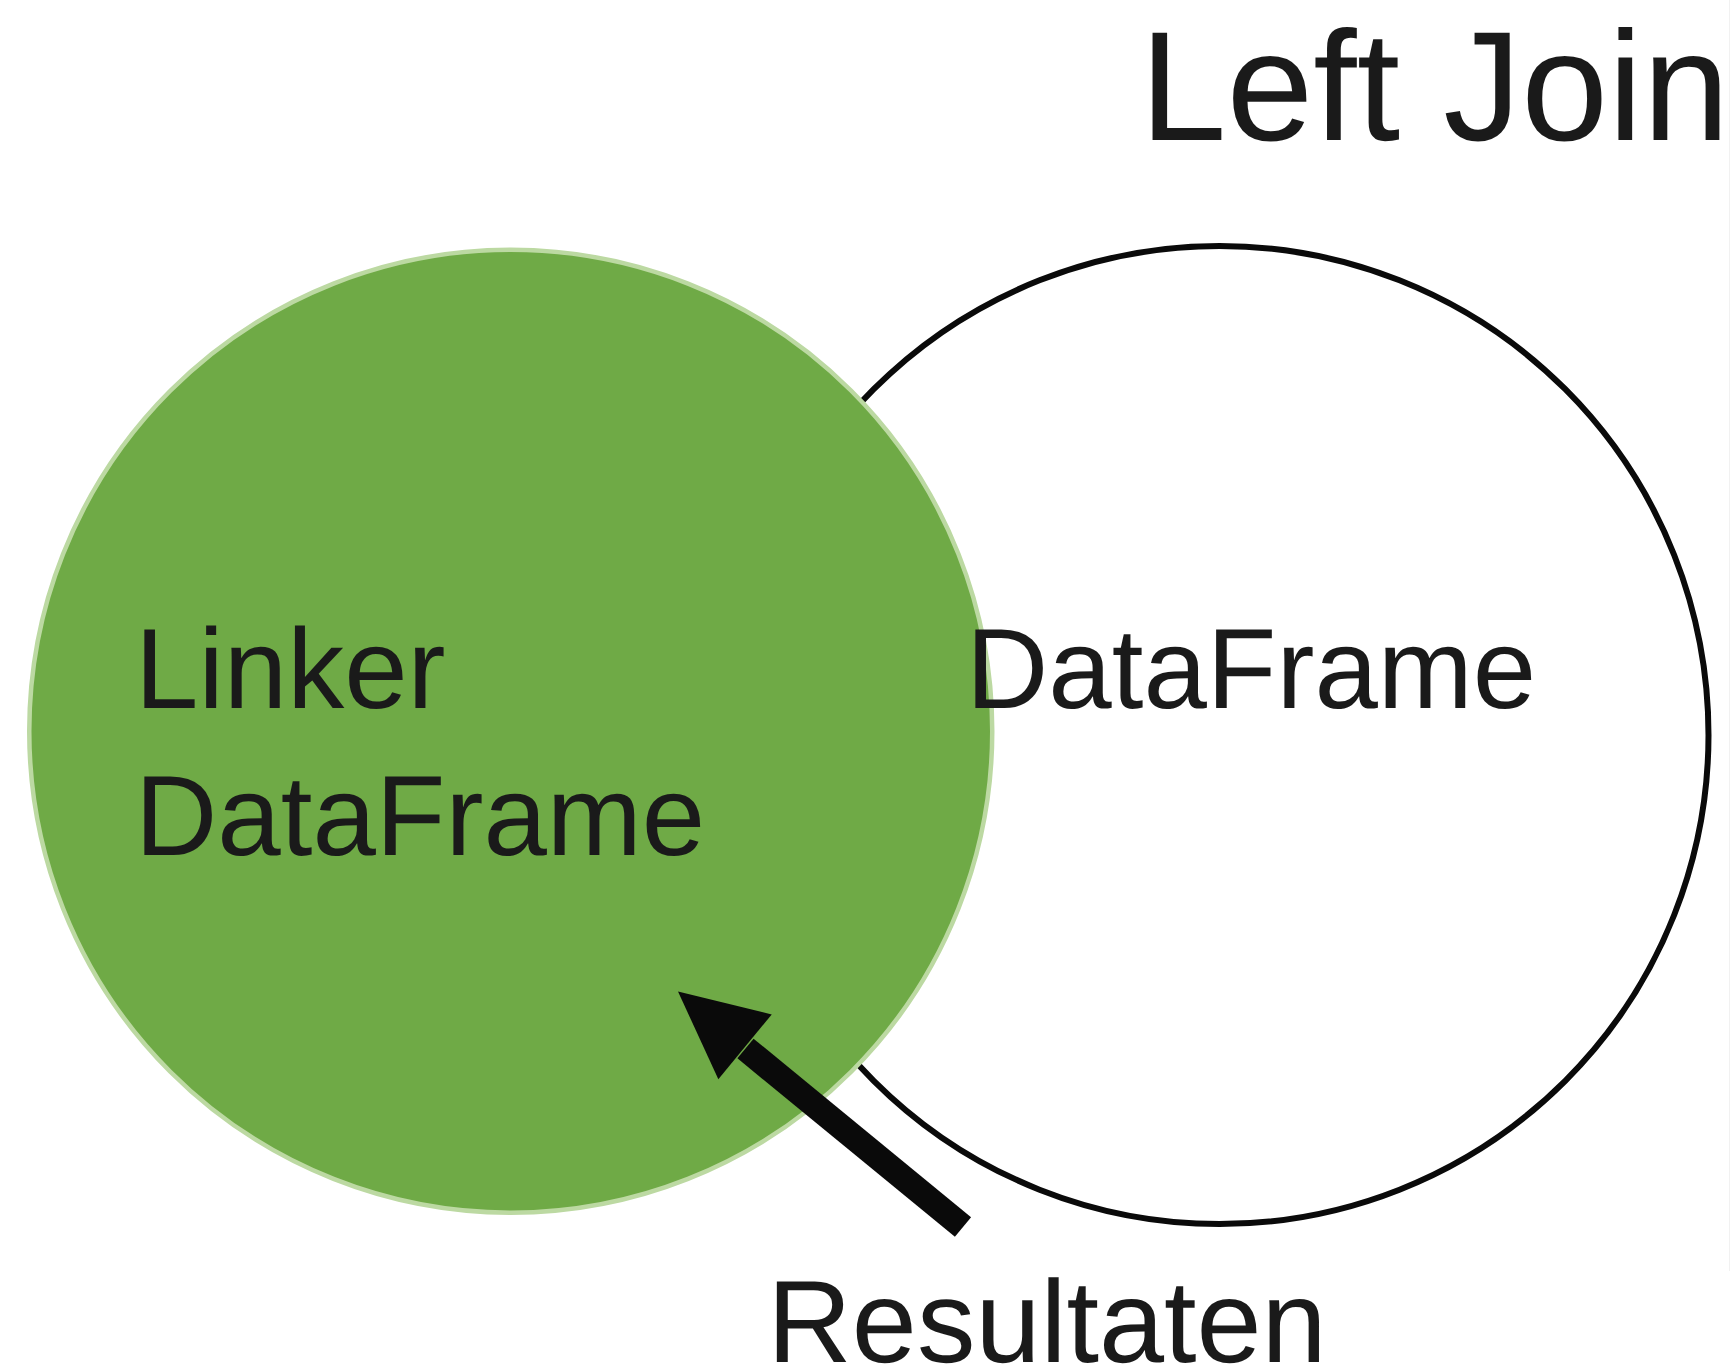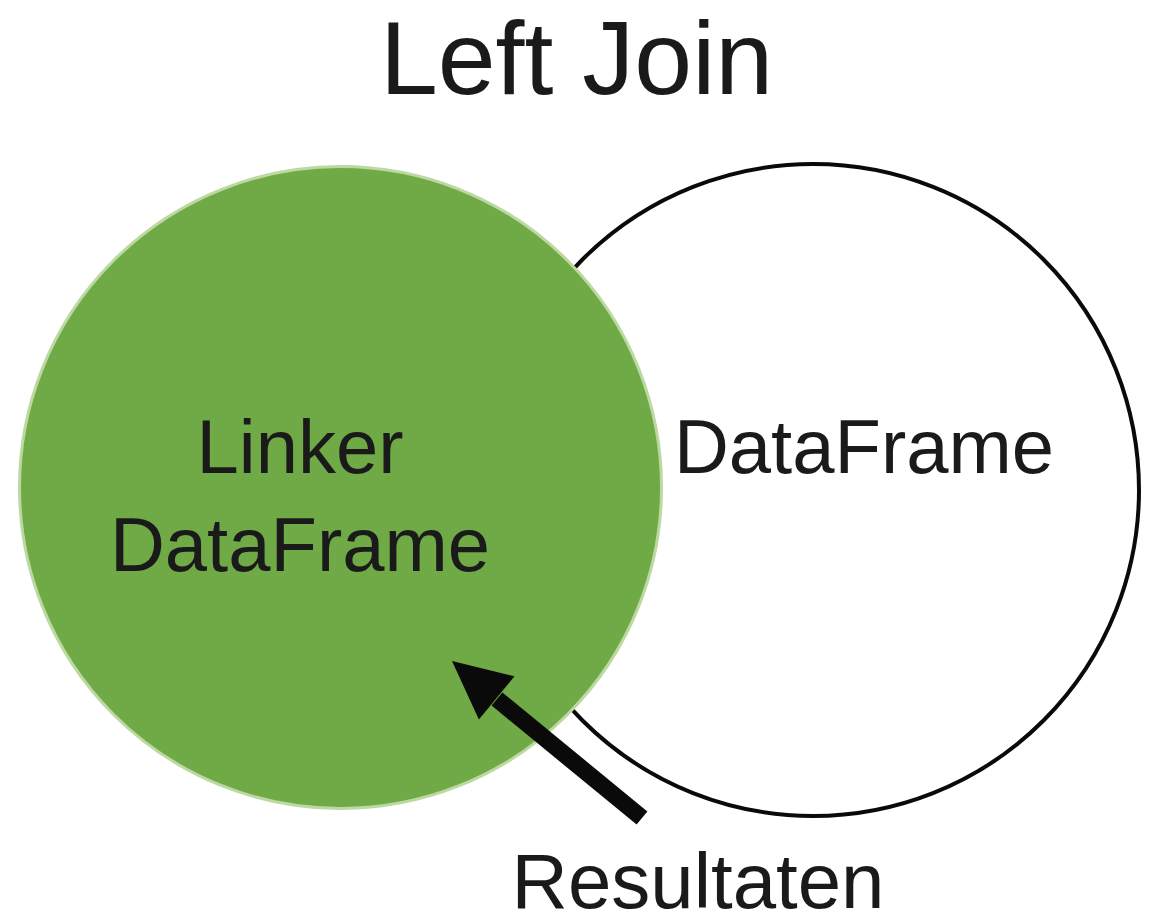--- a/index.html
+++ b/index.html
@@ -20,21 +20,21 @@
     background: var(--bg);
     overflow: hidden;
     margin: 0 auto;
   }
 
   .page-title {
     position: absolute;
     top: 4px;
     left: 0;
     width: 100%;
-    text-align: center;
+    text-align: right;
     font-size: 104px;
     font-weight: 500;
     color: var(--ink);
     letter-spacing: 0px;
     line-height: 1.05;
   }
 
   .circle {
     position: absolute;
     border-radius: 50%;
@@ -56,21 +56,21 @@
     width: 645px;
     height: 645px;
     background: var(--green);
     border: 3px solid var(--rim);
     z-index: 2;
   }
 
   .circle-label {
     position: absolute;
     z-index: 3;
-    text-align: center;
+    text-align: left;
     color: var(--ink);
     font-size: 76px;
     line-height: 1.29;
     font-weight: 400;
   }
 
   .label-left {
     left: 90px;
     top: 398px;
     width: 420px;

